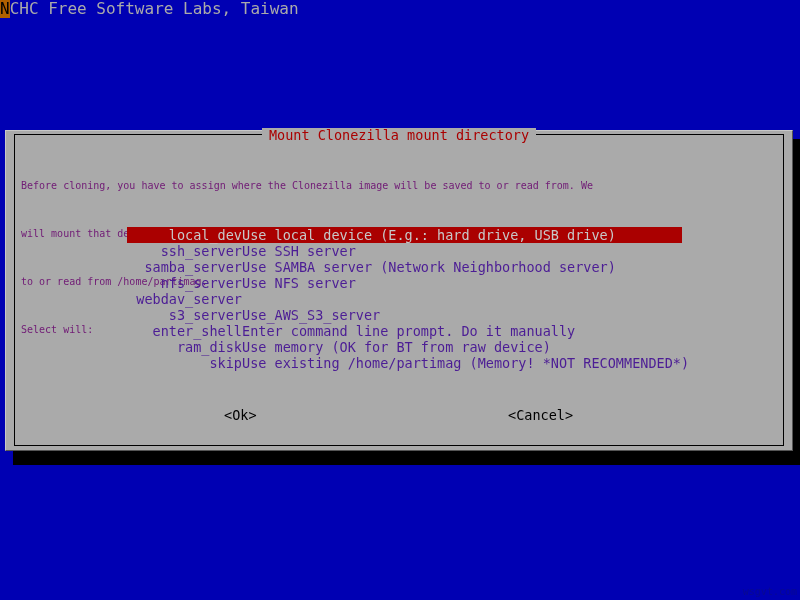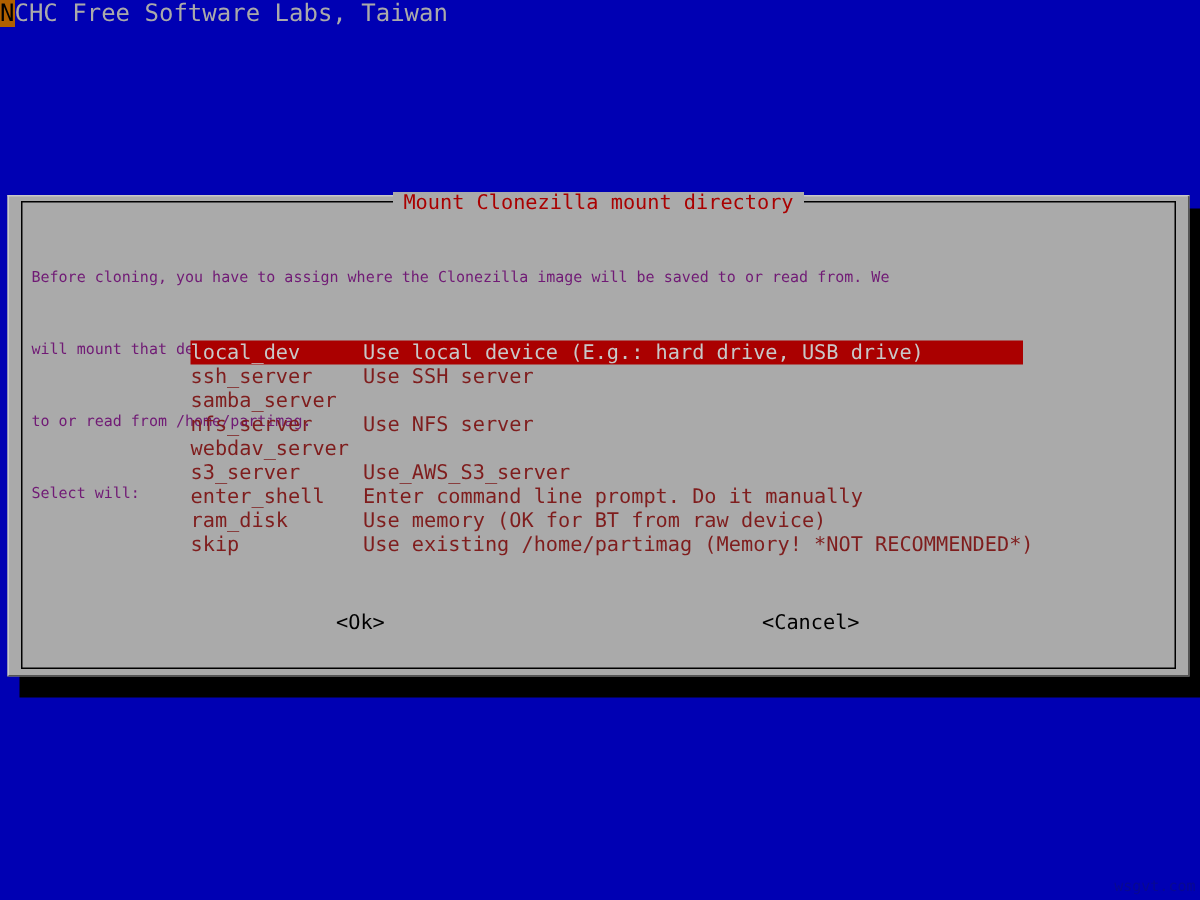--- a/index.html
+++ b/index.html
@@ -104,26 +104,27 @@
     white-space: pre;
   }
   #dialog-body .line { white-space: pre; }
 
   
   #menu-list {
     position: absolute;
     left: 112px;
     top: 92px;
     width: 560px;
+    text-align: right;
   }
   .menu-row {
     display: flex;
     height: 16px;
     line-height: 16px;
-    color: #7f1d1d;
+    color: #4c1d95;
     font-size: 13.5px;
     white-space: pre;
   }
   .menu-row.selected {
     background: #aa0000;
     color: #c8c8c8;
     width: 555px;
   }
   .menu-tag {
     width: 115px;
@@ -198,20 +199,21 @@
         <div class="menu-row selected">
           <span class="menu-tag">local_dev</span>
           <span class="menu-desc">Use local device (E.g.: hard drive, USB drive)</span>
         </div>
         <div class="menu-row">
           <span class="menu-tag">ssh_server</span>
           <span class="menu-desc">Use SSH server</span>
         </div>
         <div class="menu-row">
           <span class="menu-tag">samba_server</span>
+          <span class="menu-desc">Use SAMBA server (Network Neighborhood server)</span>
         </div>
         <div class="menu-row">
           <span class="menu-tag">nfs_server</span>
           <span class="menu-desc">Use NFS server</span>
         </div>
         <div class="menu-row">
           <span class="menu-tag">webdav_server</span>
         </div>
         <div class="menu-row">
           <span class="menu-tag">s3_server</span>

